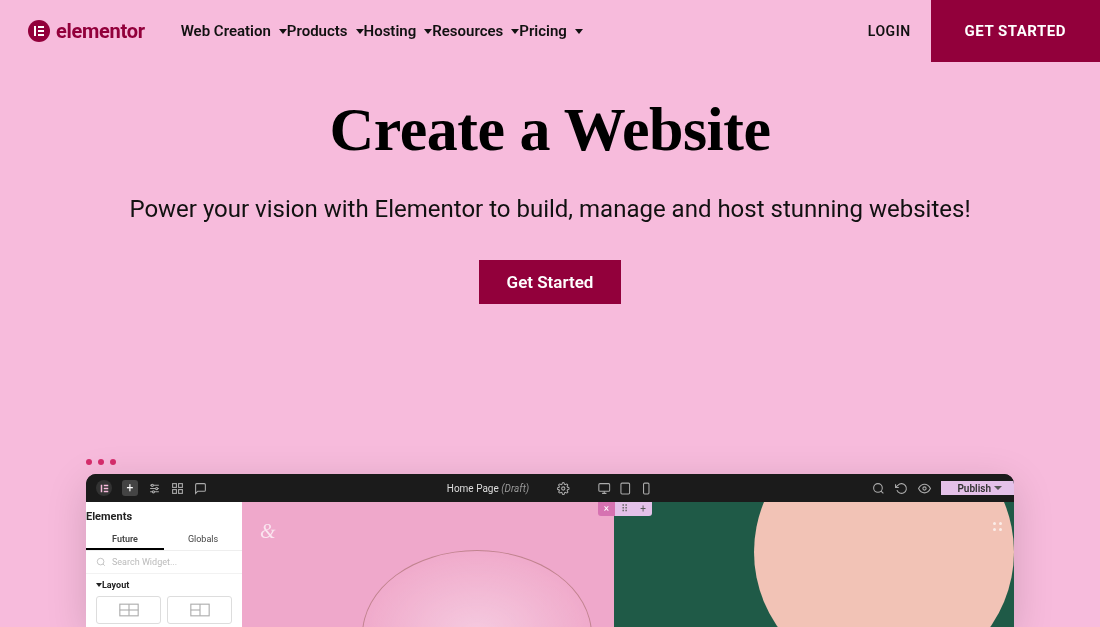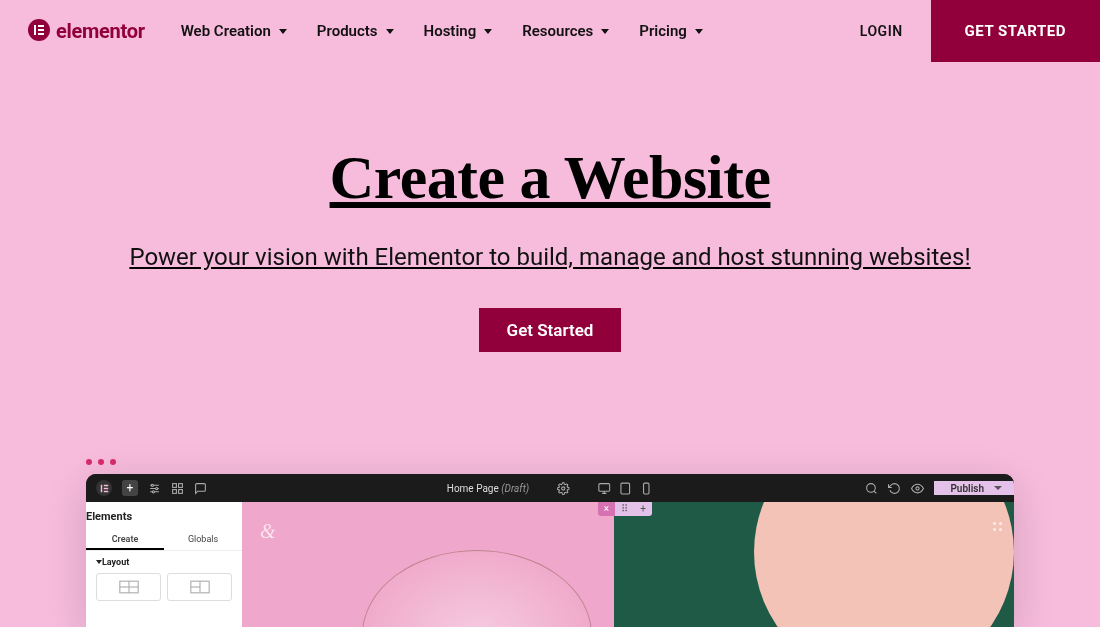--- a/index.html
+++ b/index.html
@@ -14,39 +14,39 @@
 
   
   .header {
     display: flex;
     align-items: center;
     height: 62px;
     padding: 0 0 0 28px;
   }
   .logo {
     display: flex;
+    align-items: center;
     gap: 6px;
     margin-right: 36px;
   }
   .logo-mark {
     width: 22px; height: 22px;
     background: #92003b;
     border-radius: 50%;
     display: flex; align-items: center; justify-content: center;
   }
   .logo-mark svg { width: 12px; height: 12px; }
   .logo-text {
     font-weight: 700;
     font-size: 20px;
     color: #92003b;
     letter-spacing: -0.3px;
   }
   .nav {
     display: flex;
-    gap: 30px;
   }
   .nav-item {
     display: flex;
     align-items: center;
     gap: 8px;
     font-size: 15px;
     font-weight: 600;
     color: #111;
     cursor: pointer;
   }
@@ -55,41 +55,40 @@
     border-left: 4px solid transparent;
     border-right: 4px solid transparent;
     border-top: 5px solid #111;
   }
   .spacer { flex: 1; }
   .login {
     font-size: 14px;
     font-weight: 600;
     color: #111;
     letter-spacing: 0.5px;
-    margin-right: 28px;
+    margin-right: 20px;
     cursor: pointer;
   }
   .cta-header {
     background: #92003b;
     color: #fff;
     font-size: 15px;
     font-weight: 700;
     letter-spacing: 0.5px;
     height: 62px;
     padding: 0 34px;
     display: flex;
     align-items: center;
     cursor: pointer;
   }
 
   
   .hero {
     text-align: center;
-    margin-top: 80px;
-    text-decoration: underline;
+    margin-top: 32px;
   }
   .hero h1 {
     font-family: Georgia, "Times New Roman", serif;
     font-weight: 700;
     font-size: 62px;
     line-height: 1.15;
     color: #000;
     letter-spacing: -0.5px;
   }
   .hero p {
@@ -185,21 +184,21 @@
   }
   .publish {
     background: #e4c1e9;
     color: #333;
     font-size: 10px;
     font-weight: 600;
     height: 14px;
     padding: 0 12px 0 16px;
     display: flex;
     align-items: center;
-    gap: 10px;
+    gap: 3px;
   }
   .publish-caret {
     width: 0; height: 0;
     border-left: 4px solid transparent;
     border-right: 4px solid transparent;
     border-top: 4px solid #555;
   }
 
   .editor-body {
     display: flex;
@@ -468,22 +467,29 @@
         <span>Publish</span>
         <span class="publish-caret"></span>
       </div>
     </div>
   </div>
 
   <div class="editor-body">
     <div class="panel">
       <div class="panel-title">Elements</div>
       <div class="panel-tabs">
-        <div class="panel-tab active">Create</div>
+        <div class="panel-tab active">Future</div>
         <div class="panel-tab">Globals</div>
+      </div>
+      <div class="search-row">
+        <svg viewBox="0 0 24 24" fill="none" stroke="currentColor" stroke-width="2">
+            <circle cx="11" cy="11" r="8"></circle>
+            <line x1="21" y1="21" x2="16.65" y2="16.65"></line>
+          </svg>
+        <span>Search Widget...</span>
       </div>
       <div class="category">
         <span class="cat-caret"></span>
         <span>Layout</span>
       </div>
       <div class="widgets">
         <div class="widget">
           <svg viewBox="0 0 24 16" fill="none" stroke="currentColor" stroke-width="1.3">
               <rect x="1" y="1" width="22" height="14"></rect>
               <line x1="1" y1="8" x2="23" y2="8"></line>

